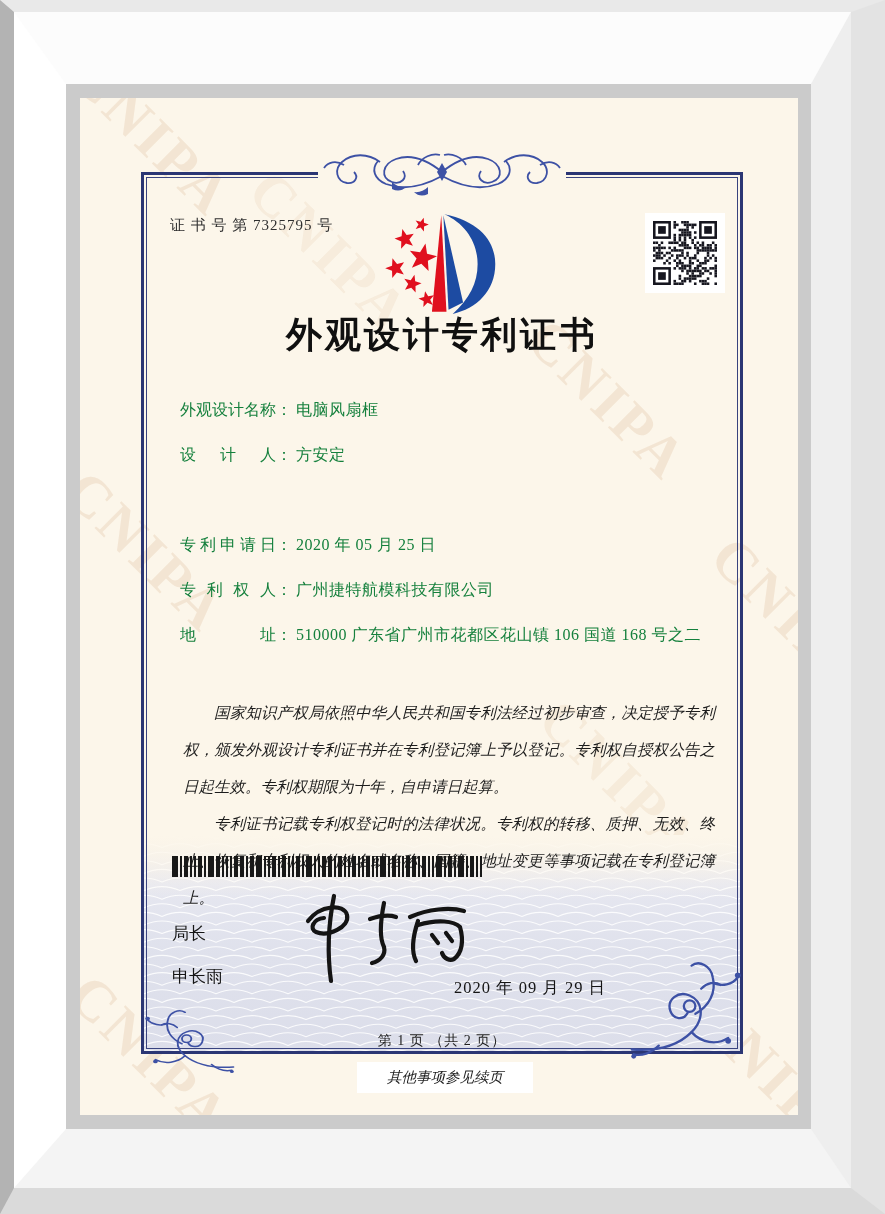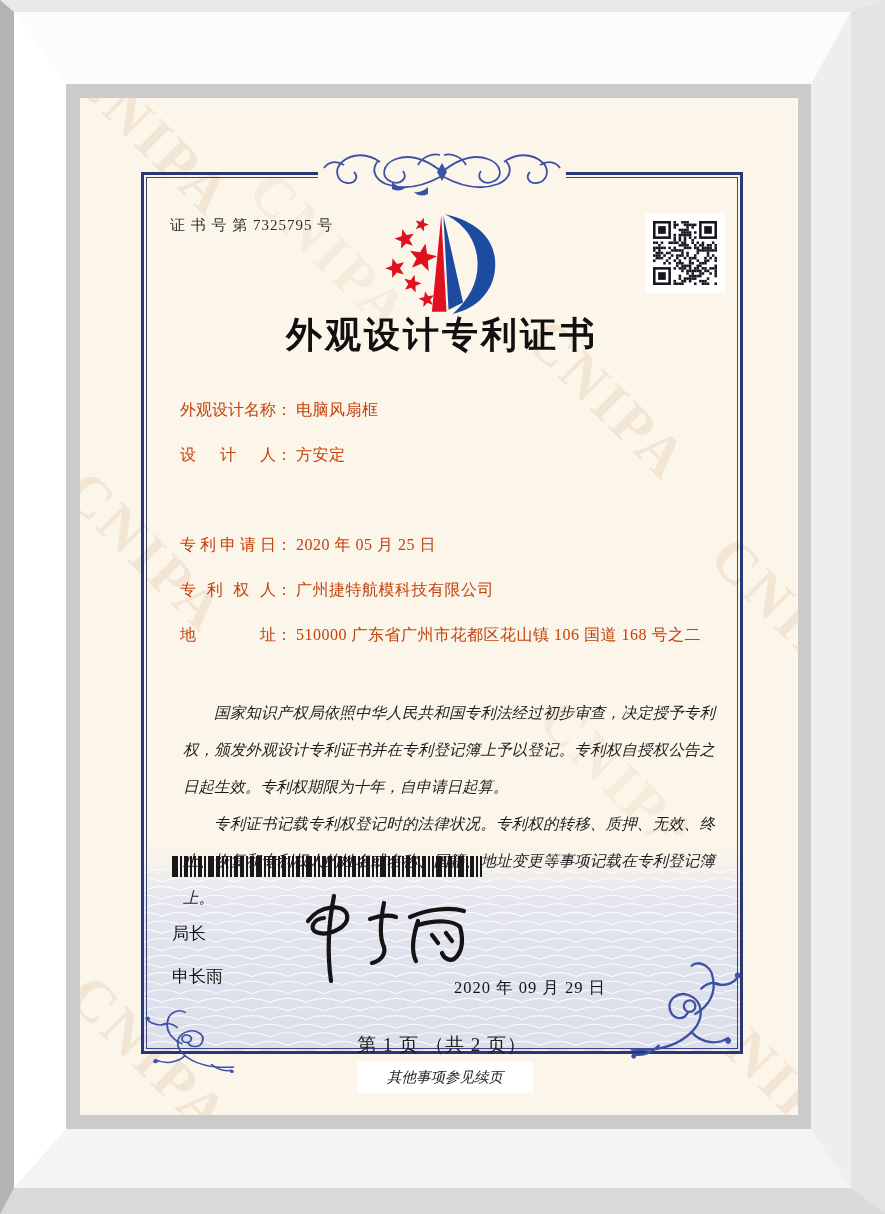--- a/index.html
+++ b/index.html
@@ -39,41 +39,41 @@
   .ornament-br{position:absolute;left:545px;top:858px;}
   .ornament-bl{position:absolute;left:53px;top:908px;}
   
   .cert-no{position:absolute;left:90px;top:118px;font-size:15px;letter-spacing:1px;color:#2f2f2f;}
   .logo{position:absolute;left:300px;top:112px;}
   .qr-wrap{position:absolute;left:565px;top:115px;width:80px;height:80px;background:#ffffff;}
   .qr-wrap svg{position:absolute;left:8px;top:8px;}
   .title{position:absolute;left:61px;top:213px;width:602px;text-align:center;
     font-size:36px;font-weight:bold;letter-spacing:3px;color:#101010;}
   
-  .field-row{position:absolute;left:100px;width:560px;height:24px;font-size:16px;color:#c2410c;}
+  .field-row{position:absolute;left:100px;width:560px;height:24px;font-size:16px;color:#15803d;}
   .flabel{display:inline-block;width:96px;text-align:justify;text-align-last:justify;vertical-align:top;}
   .fcolon{display:inline-block;vertical-align:top;}
   .fvalue{display:inline-block;margin-left:4px;vertical-align:top;letter-spacing:0.5px;}
   .gpair2{position:absolute;left:268px;top:0;}
   
   .body-text{position:absolute;left:103px;top:596px;width:532px;
     font-size:15.5px;line-height:37px;text-align:justify;color:#1d1d1d;
     font-style:italic;}
   .body-text p{margin:0;text-indent:2em;}
   
   .barcode{position:absolute;left:92px;top:758px;width:314px;height:21px;}
   .officer-title{position:absolute;left:92px;top:824px;font-size:17px;
     font-family:"Liberation Sans","DejaVu Sans",sans-serif;color:#161616;}
   .officer-name{position:absolute;left:92px;top:856px;font-size:17px;
     font-family:"Liberation Sans","DejaVu Sans",sans-serif;color:#161616;margin-top:11px;}
   .signature{position:absolute;left:212px;top:793px;}
   .issue-date{position:absolute;left:330px;top:879px;width:240px;text-align:center;
     font-size:16.5px;letter-spacing:1px;color:#151515;}
   .page-info{position:absolute;left:162px;top:934px;width:400px;text-align:center;
-    font-size:19px;letter-spacing:1px;color:#202020;}
+    font-size:14px;letter-spacing:1px;color:#202020;}
   .footer-note{position:absolute;left:277px;top:964px;width:176px;height:31px;
     background:#ffffff;text-align:center;line-height:31px;font-size:14.5px;
     font-style:italic;color:#1d1d1d;}
 </style>
 </head>
 <body>
 
 <div class="scene">
   <div class="frame-edge"></div>
   <div class="frame-face"></div>

